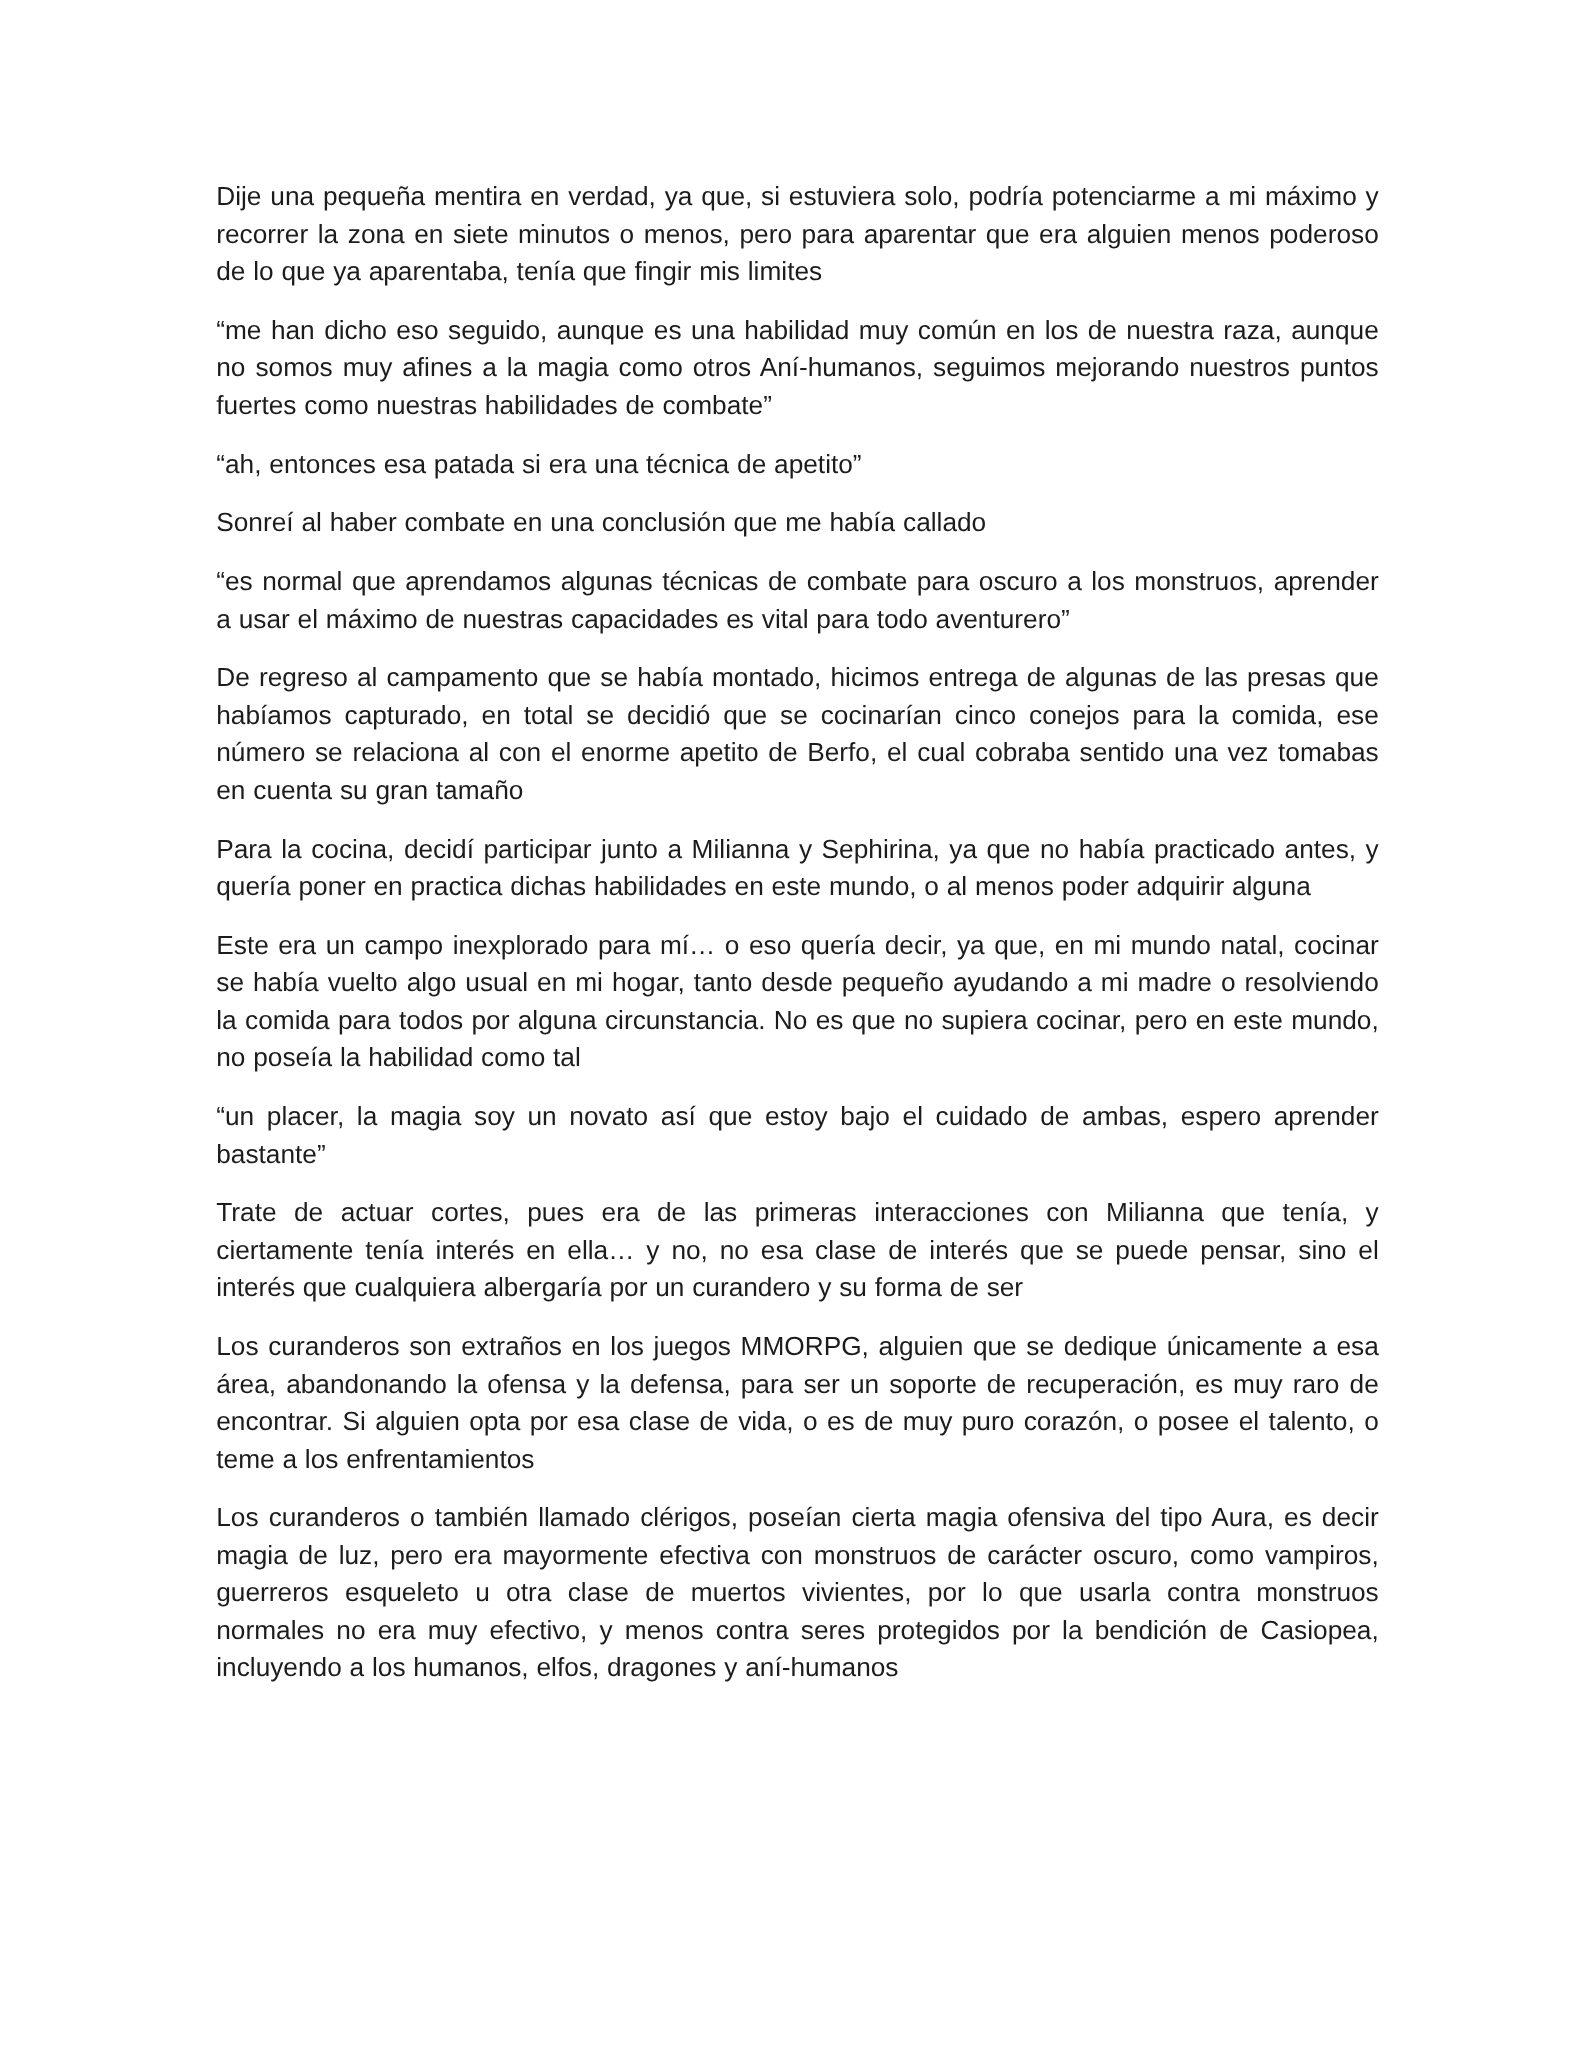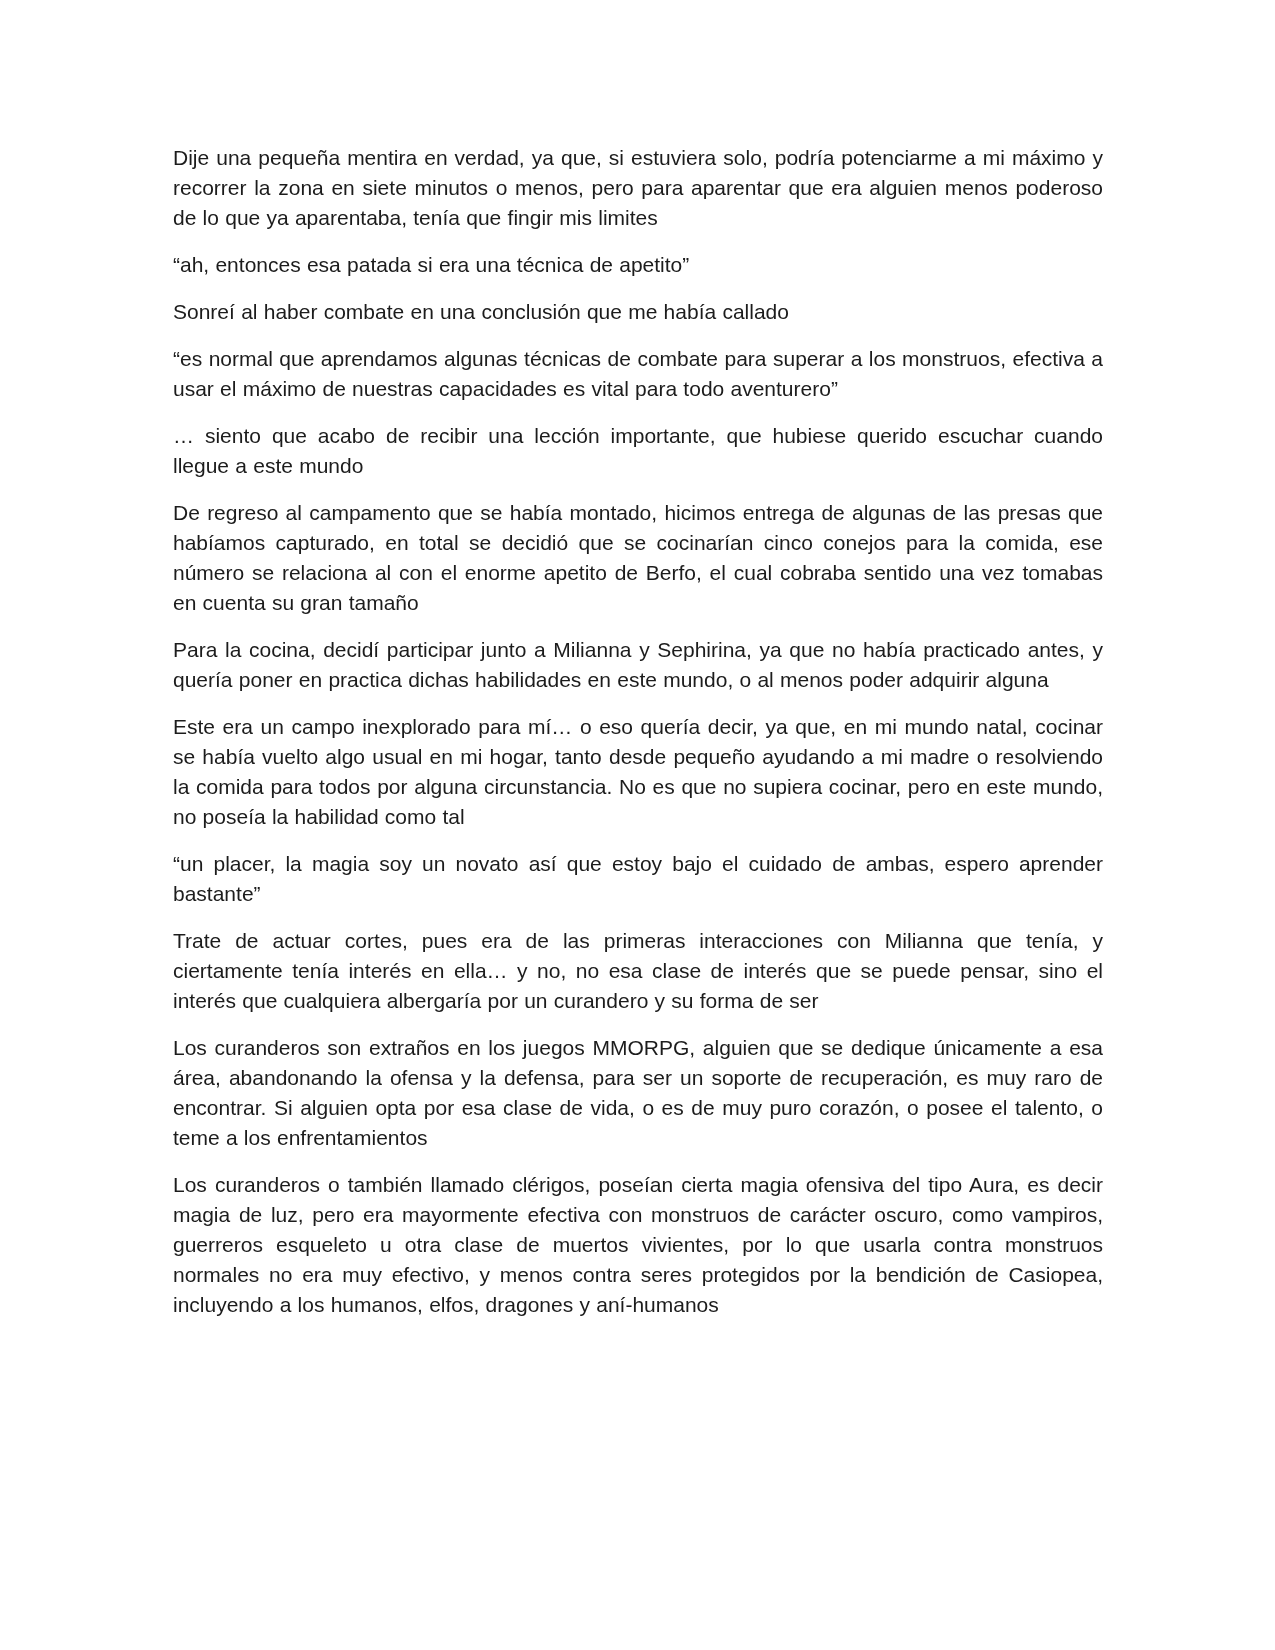--- a/index.html
+++ b/index.html
@@ -30,24 +30,24 @@
     text-justify: inter-word;
     word-spacing: 0.02em;
   }
 </style>
 </head>
 <body>
 
 <div class="page">
   <div class="doc-content">
     <p>Dije una pequeña mentira en verdad, ya que, si estuviera solo, podría potenciarme a mi máximo y recorrer la zona en siete minutos o menos, pero para aparentar que era alguien menos poderoso de lo que ya aparentaba, tenía que fingir mis limites</p>
+    <p>“me han dicho eso seguido, aunque es una habilidad muy común en los de nuestra raza, aunque no somos muy afines a la magia como otros Aní-humanos, seguimos mejorando nuestros puntos fuertes como nuestras habilidades de combate”</p>
     <p>“ah, entonces esa patada si era una técnica de apetito”</p>
     <p>Sonreí al haber combate en una conclusión que me había callado</p>
-    <p>“es normal que aprendamos algunas técnicas de combate para superar a los monstruos, efectiva a usar el máximo de nuestras capacidades es vital para todo aventurero”</p>
-    <p>… siento que acabo de recibir una lección importante, que hubiese querido escuchar cuando llegue a este mundo</p>
+    <p>“es normal que aprendamos algunas técnicas de combate para oscuro a los monstruos, aprender a usar el máximo de nuestras capacidades es vital para todo aventurero”</p>
     <p>De regreso al campamento que se había montado, hicimos entrega de algunas de las presas que habíamos capturado, en total se decidió que se cocinarían cinco conejos para la comida, ese número se relaciona al con el enorme apetito de Berfo, el cual cobraba sentido una vez tomabas en cuenta su gran tamaño</p>
     <p>Para la cocina, decidí participar junto a Milianna y Sephirina, ya que no había practicado antes, y quería poner en practica dichas habilidades en este mundo, o al menos poder adquirir alguna</p>
     <p>Este era un campo inexplorado para mí… o eso quería decir, ya que, en mi mundo natal, cocinar se había vuelto algo usual en mi hogar, tanto desde pequeño ayudando a mi madre o resolviendo la comida para todos por alguna circunstancia. No es que no supiera cocinar, pero en este mundo, no poseía la habilidad como tal</p>
     <p>“un placer, la magia soy un novato así que estoy bajo el cuidado de ambas, espero aprender bastante”</p>
     <p>Trate de actuar cortes, pues era de las primeras interacciones con Milianna que tenía, y ciertamente tenía interés en ella… y no, no esa clase de interés que se puede pensar, sino el interés que cualquiera albergaría por un curandero y su forma de ser</p>
     <p>Los curanderos son extraños en los juegos MMORPG, alguien que se dedique únicamente a esa área, abandonando la ofensa y la defensa, para ser un soporte de recuperación, es muy raro de encontrar. Si alguien opta por esa clase de vida, o es de muy puro corazón, o posee el talento, o teme a los enfrentamientos</p>
     <p>Los curanderos o también llamado clérigos, poseían cierta magia ofensiva del tipo Aura, es decir magia de luz, pero era mayormente efectiva con monstruos de carácter oscuro, como vampiros, guerreros esqueleto u otra clase de muertos vivientes, por lo que usarla contra monstruos normales no era muy efectivo, y menos contra seres protegidos por la bendición de Casiopea, incluyendo a los humanos, elfos, dragones y aní-humanos</p>
   </div>
 </div>
 

